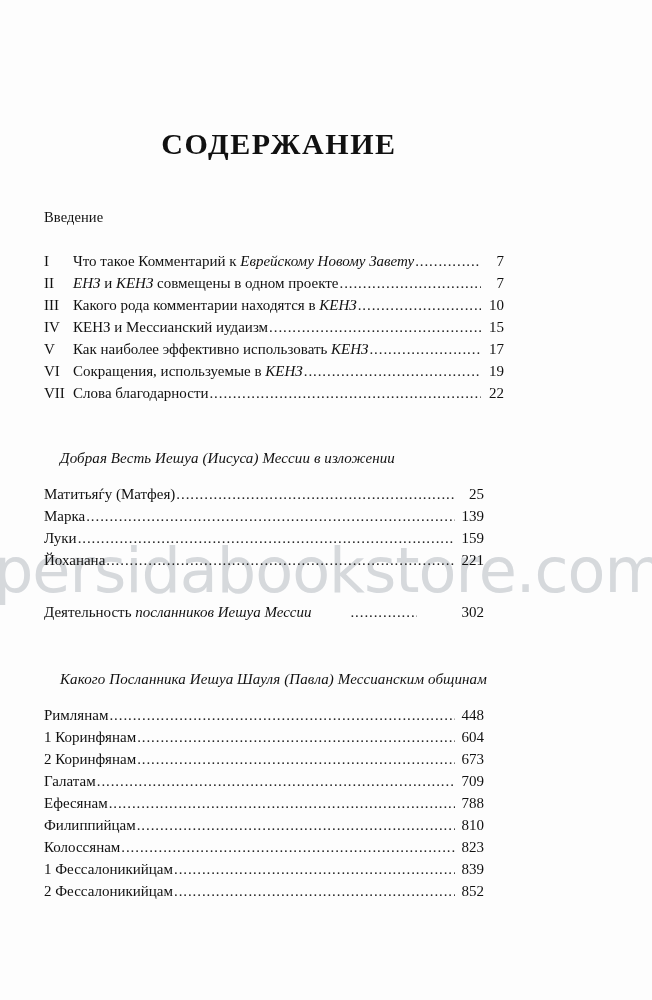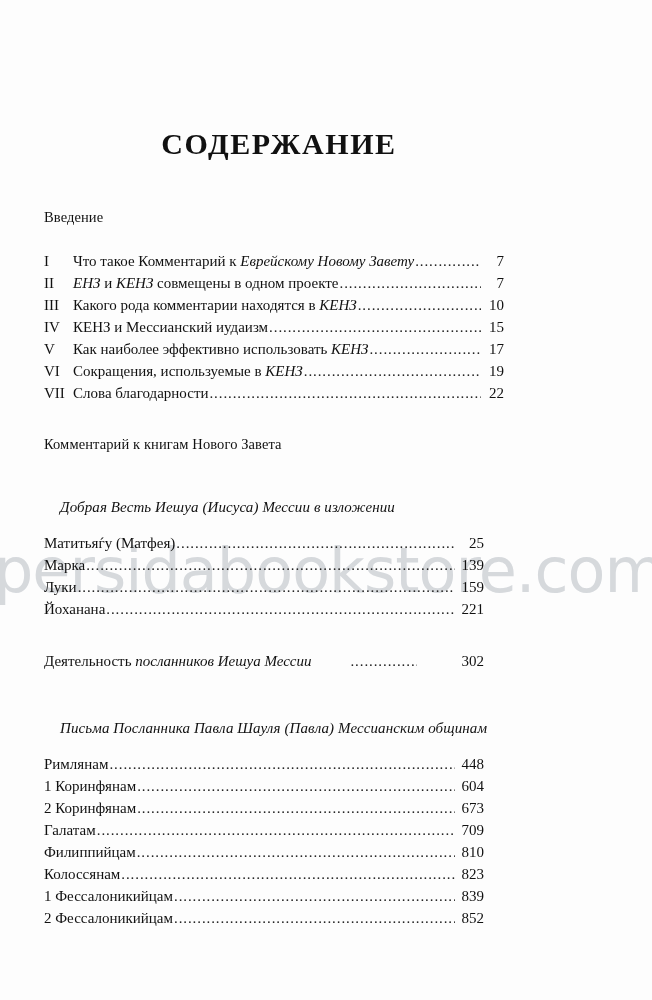--- a/index.html
+++ b/index.html
@@ -185,21 +185,20 @@
         <span class="toc-page">19</span>
       </div>
       <div class="toc-row">
         <span class="toc-num">VII</span>
         <span class="toc-label"><span>Слова благодарности</span></span>
         <span class="toc-dots"></span>
         <span class="toc-page">22</span>
       </div>
     </div>
 
-  <h2 class="section-heading commentary-heading">Комментарий к книгам Нового Завета</h2>
 
   <div class="gospels-block">
     <div class="sub-heading">Добрая Весть Иешуа (Иисуса) Мессии в изложении</div>
     <div class="book-list">
         <div class="toc-row">
           <span class="toc-label"><span>Матитьяѓу (Матфея)</span></span>
           <span class="toc-dots"></span>
           <span class="toc-page">25</span>
         </div>
         <div class="toc-row">
@@ -224,21 +223,21 @@
     <div class="book-list">
         <div class="toc-row">
           <span class="toc-label"><span>Деятельность </span><span class="ital">посланников Иешуа Мессии</span></span>
           <span class="toc-dots"></span>
           <span class="toc-page">302</span>
         </div>
       </div>
   </div>
 
   <div class="epistles-block">
-    <div class="sub-heading">Письма Посланника Павла Шауля (Павла) Мессианским общинам</div>
+    <div class="sub-heading">Какого Посланника Иешуа Шауля (Павла) Мессианским общинам</div>
     <div class="book-list">
         <div class="toc-row">
           <span class="toc-label"><span>Римлянам</span></span>
           <span class="toc-dots"></span>
           <span class="toc-page">448</span>
         </div>
         <div class="toc-row">
           <span class="toc-label"><span>1 Коринфянам</span></span>
           <span class="toc-dots"></span>
           <span class="toc-page">604</span>
@@ -247,20 +246,25 @@
           <span class="toc-label"><span>2 Коринфянам</span></span>
           <span class="toc-dots"></span>
           <span class="toc-page">673</span>
         </div>
         <div class="toc-row">
           <span class="toc-label"><span>Галатам</span></span>
           <span class="toc-dots"></span>
           <span class="toc-page">709</span>
         </div>
         <div class="toc-row">
+          <span class="toc-label"><span>Ефесянам</span></span>
+          <span class="toc-dots"></span>
+          <span class="toc-page">788</span>
+        </div>
+        <div class="toc-row">
           <span class="toc-label"><span>Филиппийцам</span></span>
           <span class="toc-dots"></span>
           <span class="toc-page">810</span>
         </div>
         <div class="toc-row">
           <span class="toc-label"><span>Колоссянам</span></span>
           <span class="toc-dots"></span>
           <span class="toc-page">823</span>
         </div>
         <div class="toc-row">

